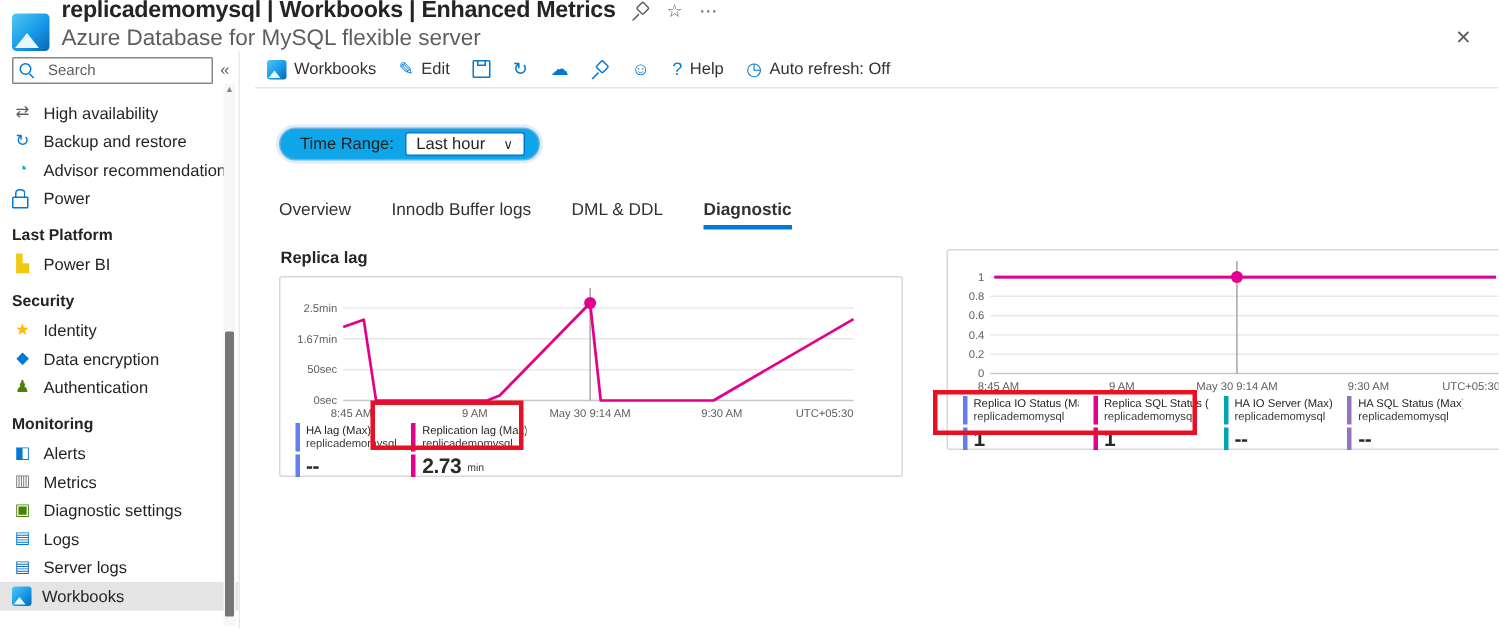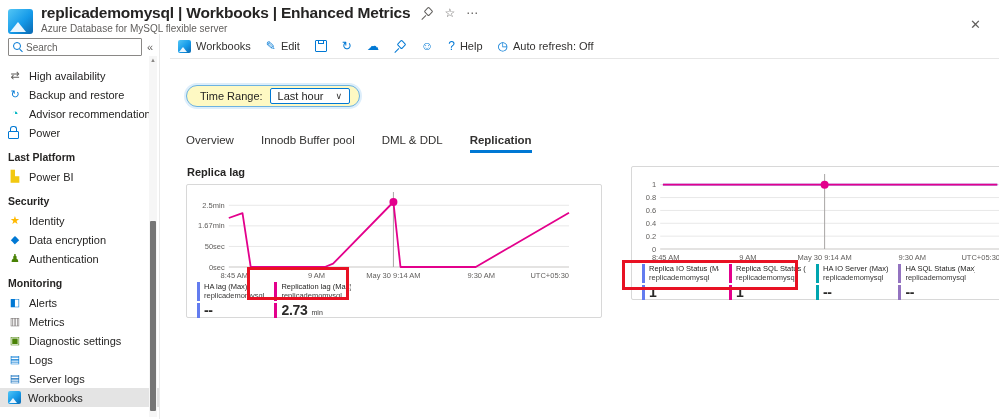--- a/index.html
+++ b/index.html
@@ -4,21 +4,21 @@
 <style>
   html,body{margin:0;padding:0;background:#fff;width:999px;height:419px;overflow:hidden;
     font-family:"Liberation Sans",sans-serif;color:#252423;-webkit-font-smoothing:antialiased}
   .page{width:999px;height:419px;position:relative}
 
   
   .titlebar{display:flex;align-items:flex-end;padding:5px 10px 0 8px;height:29px}
   .title-texts{margin-left:8px}
   .title-row{display:flex;align-items:center;gap:11px}
   .title-row h1{font-size:15.5px;font-weight:700;margin:0;letter-spacing:-0.2px}
-  .subtitle{font-size:10px;color:#605e5c;margin-top:1px}
+  .subtitle{font-size:15px;color:#605e5c;margin-top:1px}
   .ghost{background:none;border:none;padding:0;color:#605e5c;font-size:12px;cursor:pointer;line-height:1}
   .close-btn{margin-left:auto;background:none;border:none;color:#605e5c;font-size:13px;cursor:pointer;padding:2px 8px}
 
   
   .wb-icon{display:inline-block;background:linear-gradient(135deg,#53c6f5 0%,#159ae9 55%,#0967b0 100%);
     border-radius:2px;position:relative;overflow:hidden;flex:none}
   .wb-icon.sm{width:13px;height:13px}
   .wb-icon.lg{width:25px;height:25px;border-radius:3px}
   .wb-icon::after{content:"";position:absolute;bottom:1px;left:1px;width:0;height:0;
     border-left:4px solid transparent;border-right:4px solid transparent;border-bottom:5px solid #eaf6ff}
@@ -37,41 +37,41 @@
   .search-icon::before{content:"";position:absolute;top:0;left:0;width:6px;height:6px;border:1.2px solid #0078d4;border-radius:50%}
   .search-icon::after{content:"";position:absolute;bottom:1px;right:1px;width:4px;height:1.2px;background:#0078d4;transform:rotate(45deg)}
   .lock-icon{display:inline-block;width:11px;height:12px;position:relative;flex:none}
   .lock-icon::before{content:"";position:absolute;top:0;left:2px;width:5px;height:5px;border:1.3px solid #0078d4;border-bottom:none;border-radius:3px 3px 0 0}
   .lock-icon::after{content:"";position:absolute;bottom:0;left:0;width:9px;height:6px;border:1.3px solid #0078d4;border-radius:1px}
 
   
   .body-row{display:flex;height:385px}
   .sidebar{width:160px;flex:none;position:relative;border-right:1px solid #eaeaea;padding-top:4px;box-sizing:border-box}
   .search-row{display:flex;align-items:center;gap:5px;padding:0 6px 0 8px}
-  .search-box{flex:1;display:flex;align-items:center;gap:0;border:1px solid #8a8886;height:16px;padding:0 4px;border-radius:1px;background:#fff}
+  .search-box{flex:1;display:flex;align-items:center;gap:6px;border:1px solid #8a8886;height:16px;padding:0 4px;border-radius:1px;background:#fff}
   .search-box input{border:none;outline:none;font-size:10px;width:100%;font-family:inherit;color:#252423}
   .search-box input::placeholder{color:#605e5c}
   .collapse-btn{background:none;border:none;color:#605e5c;font-size:11px;padding:0;cursor:pointer}
   .nav{margin-top:10px;font-size:11px}
   .nav-item{display:flex;align-items:center;gap:7px;padding:3px 8px;height:13px;cursor:pointer;white-space:nowrap}
   .nav-item.selected{background:#e4e4e4}
   .nav-ic{width:14px;height:13px;display:inline-flex;align-items:center;justify-content:center;font-size:11px;line-height:13px;flex:none}
   .nav-section{font-weight:700;font-size:10.5px;padding:9px 8px 4px;white-space:nowrap}
   .sb-scroll{position:absolute;right:2px;top:22px;bottom:2px;width:8px;background:#f6f6f6}
   .sb-arrow{font-size:6px;color:#8a8886;text-align:center;height:9px;line-height:9px;cursor:pointer}
   .sb-thumb{position:absolute;left:1px;right:1px;top:165px;height:190px;background:#767676;border-radius:1px;cursor:pointer}
 
   .content{flex:1;position:relative;padding-left:10px;box-sizing:border-box}
   .toolbar{display:flex;align-items:center;gap:15px;height:20px;margin-top:2px;border-bottom:1px solid #e6e6e6;padding:0 8px 2px}
   .tb-item{display:flex;align-items:center;gap:5px;background:none;border:none;font-size:11px;color:#323130;padding:0;cursor:pointer;font-family:inherit;white-space:nowrap}
   .tb-glyph{color:#0078d4;font-size:12px;line-height:1}
 
   .filters-row{margin:26px 0 0 16px}
   .time-pill{display:inline-flex;align-items:center;gap:7px;border:1.5px solid #6cb2e0;box-shadow:0 0 0 2px #ddeefb;
-    border-radius:13px;padding:2px 9px 2px 13px;font-size:11px;background:#fef9c3;cursor:pointer}
+    border-radius:13px;padding:2px 9px 2px 13px;font-size:11px;background:#0ea5e9;cursor:pointer}
   .time-select{display:inline-flex;align-items:center;gap:12px;border:1px solid #0078d4;border-radius:2px;padding:1px 7px;cursor:pointer;background:#fff}
   .chev{font-size:9px;color:#323130}
 
   .tabs{display:flex;gap:27px;margin:27px 0 0 16px;font-size:11.5px}
   .tab{padding-bottom:4px;cursor:pointer;color:#323130}
   .tab.active{font-weight:700;border-bottom:3px solid #0078d4}
 
   .charts-row{display:flex;gap:29px;margin:13px 0 0 16px}
   .chart-title{font-size:11px;font-weight:700;margin:0 0 6px 1px}
   .chart-card{position:relative;border:1px solid #d8d8d8;border-radius:2px;background:#fff;
@@ -229,23 +229,23 @@
           <span>Time Range:</span>
           <span class="time-select">
             <span>Last hour</span>
             <span class="chev">∨</span>
           </span>
         </div>
       </div>
 
       <div class="tabs">
           <div class="tab">Overview</div>
-          <div class="tab">Innodb Buffer pool</div>
+          <div class="tab">Innodb Buffer logs</div>
           <div class="tab">DML &amp; DDL</div>
-          <div class="tab active">Replication</div>
+          <div class="tab active">Diagnostic</div>
         </div>
 
       <div class="charts-row">
         <section class="chart-block">
           <h2 class="chart-title">Replica lag</h2>
           <div class="chart-card card-0">
             <div class="annotation-box abox-0"></div>
           <svg width="380" height="92">
                 <line x1="33.8" y1="16.28571428571429" x2="374" y2="16.28571428571429" stroke="#e8e8e8" stroke-width="1"></line>
                 <text x="29.799999999999997" y="18.78571428571429" fill="#605e5c" font-size="7.5" text-anchor="end">2.5min</text>

